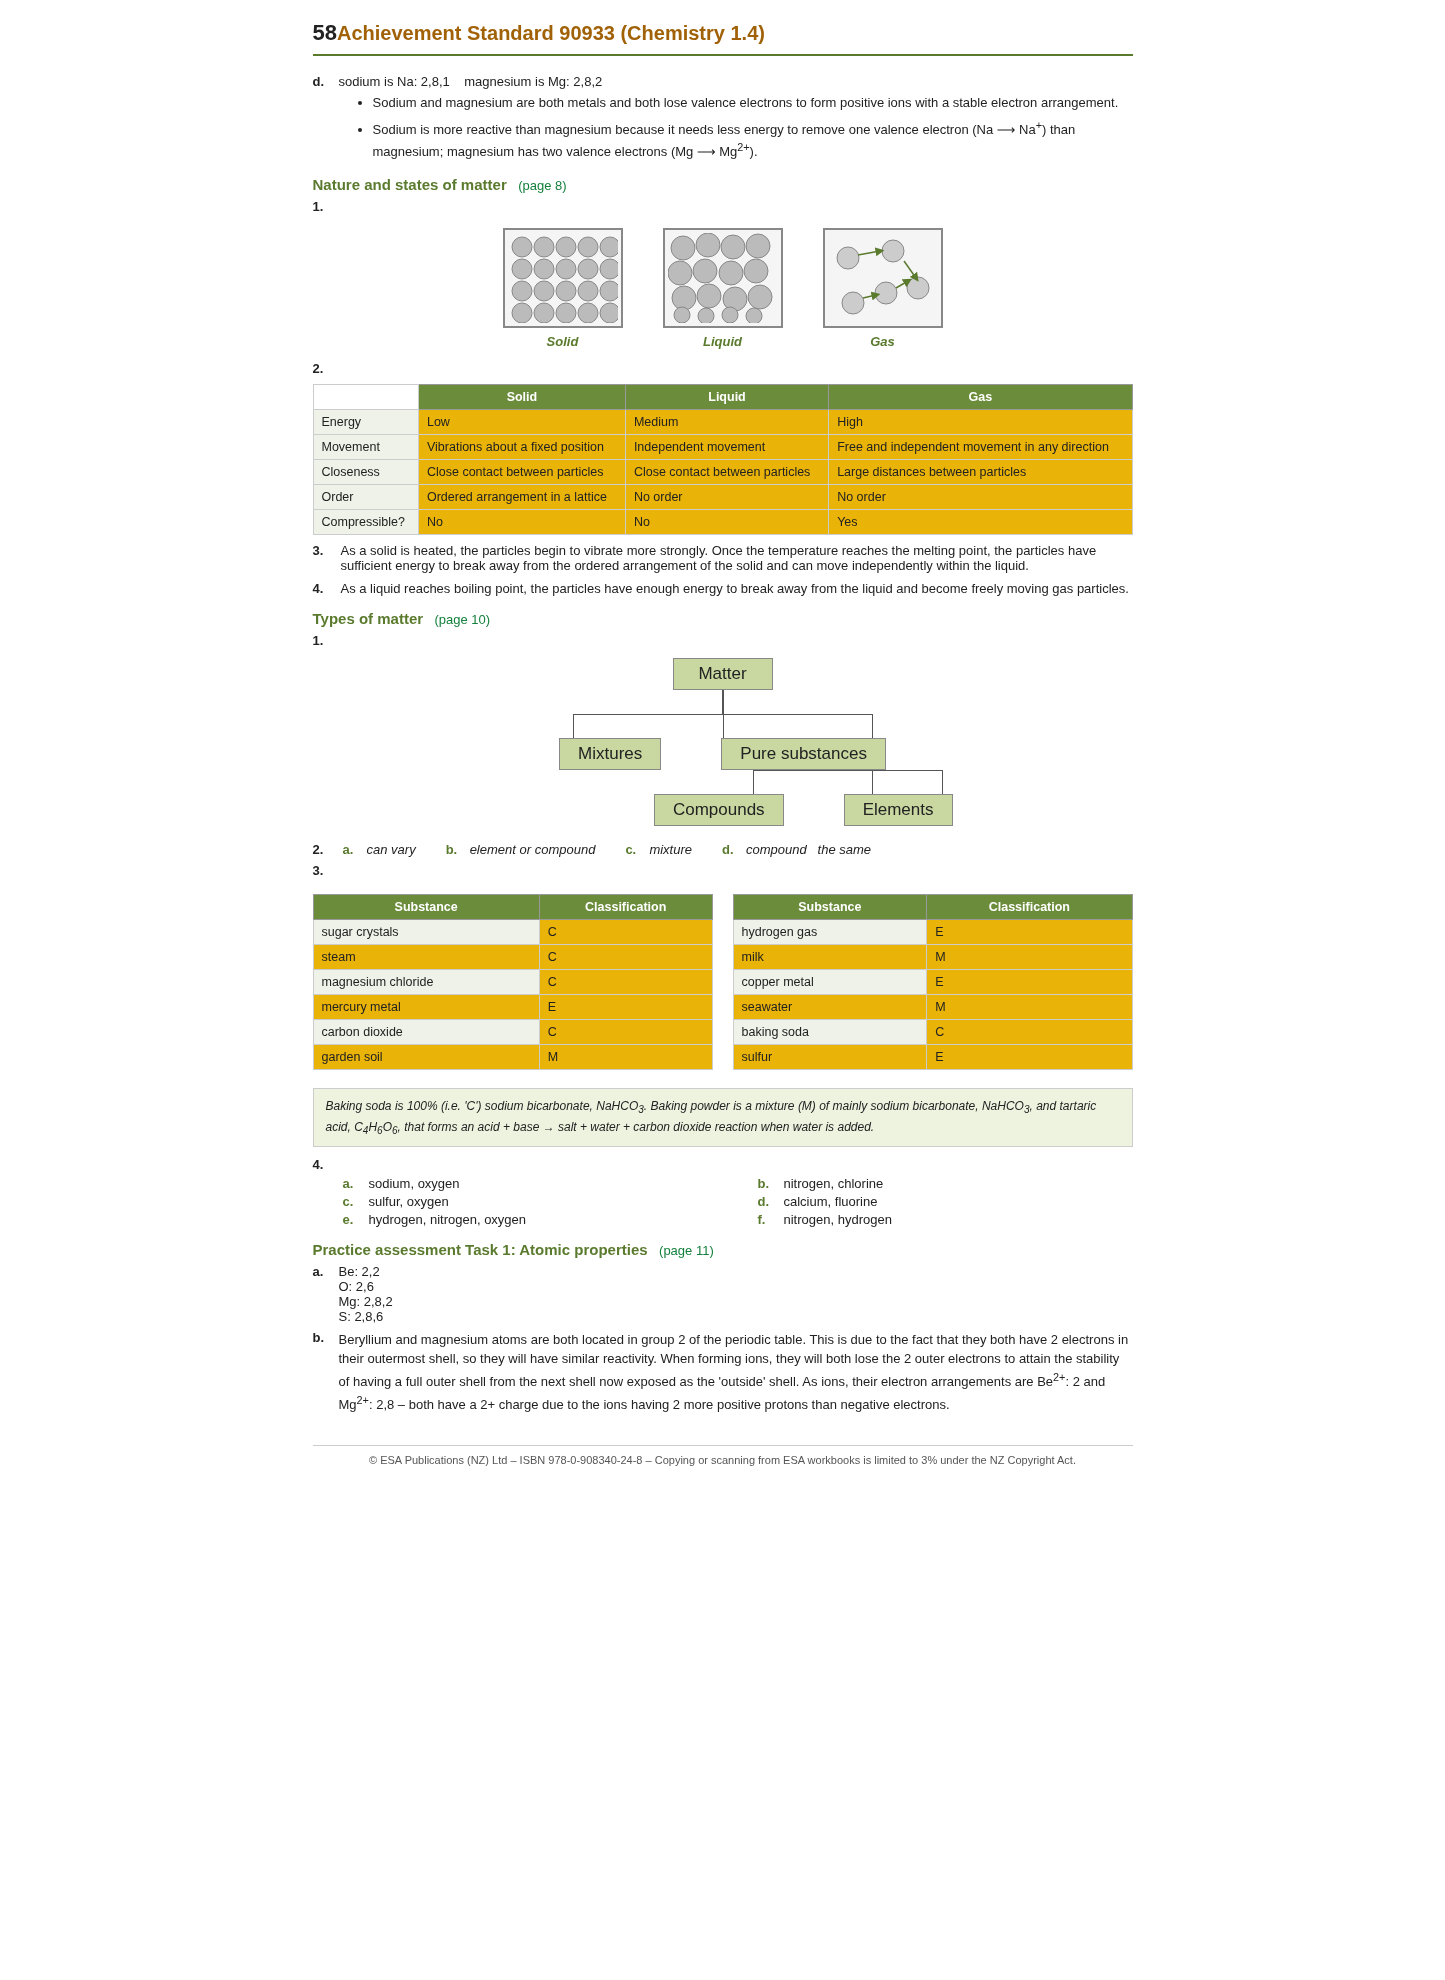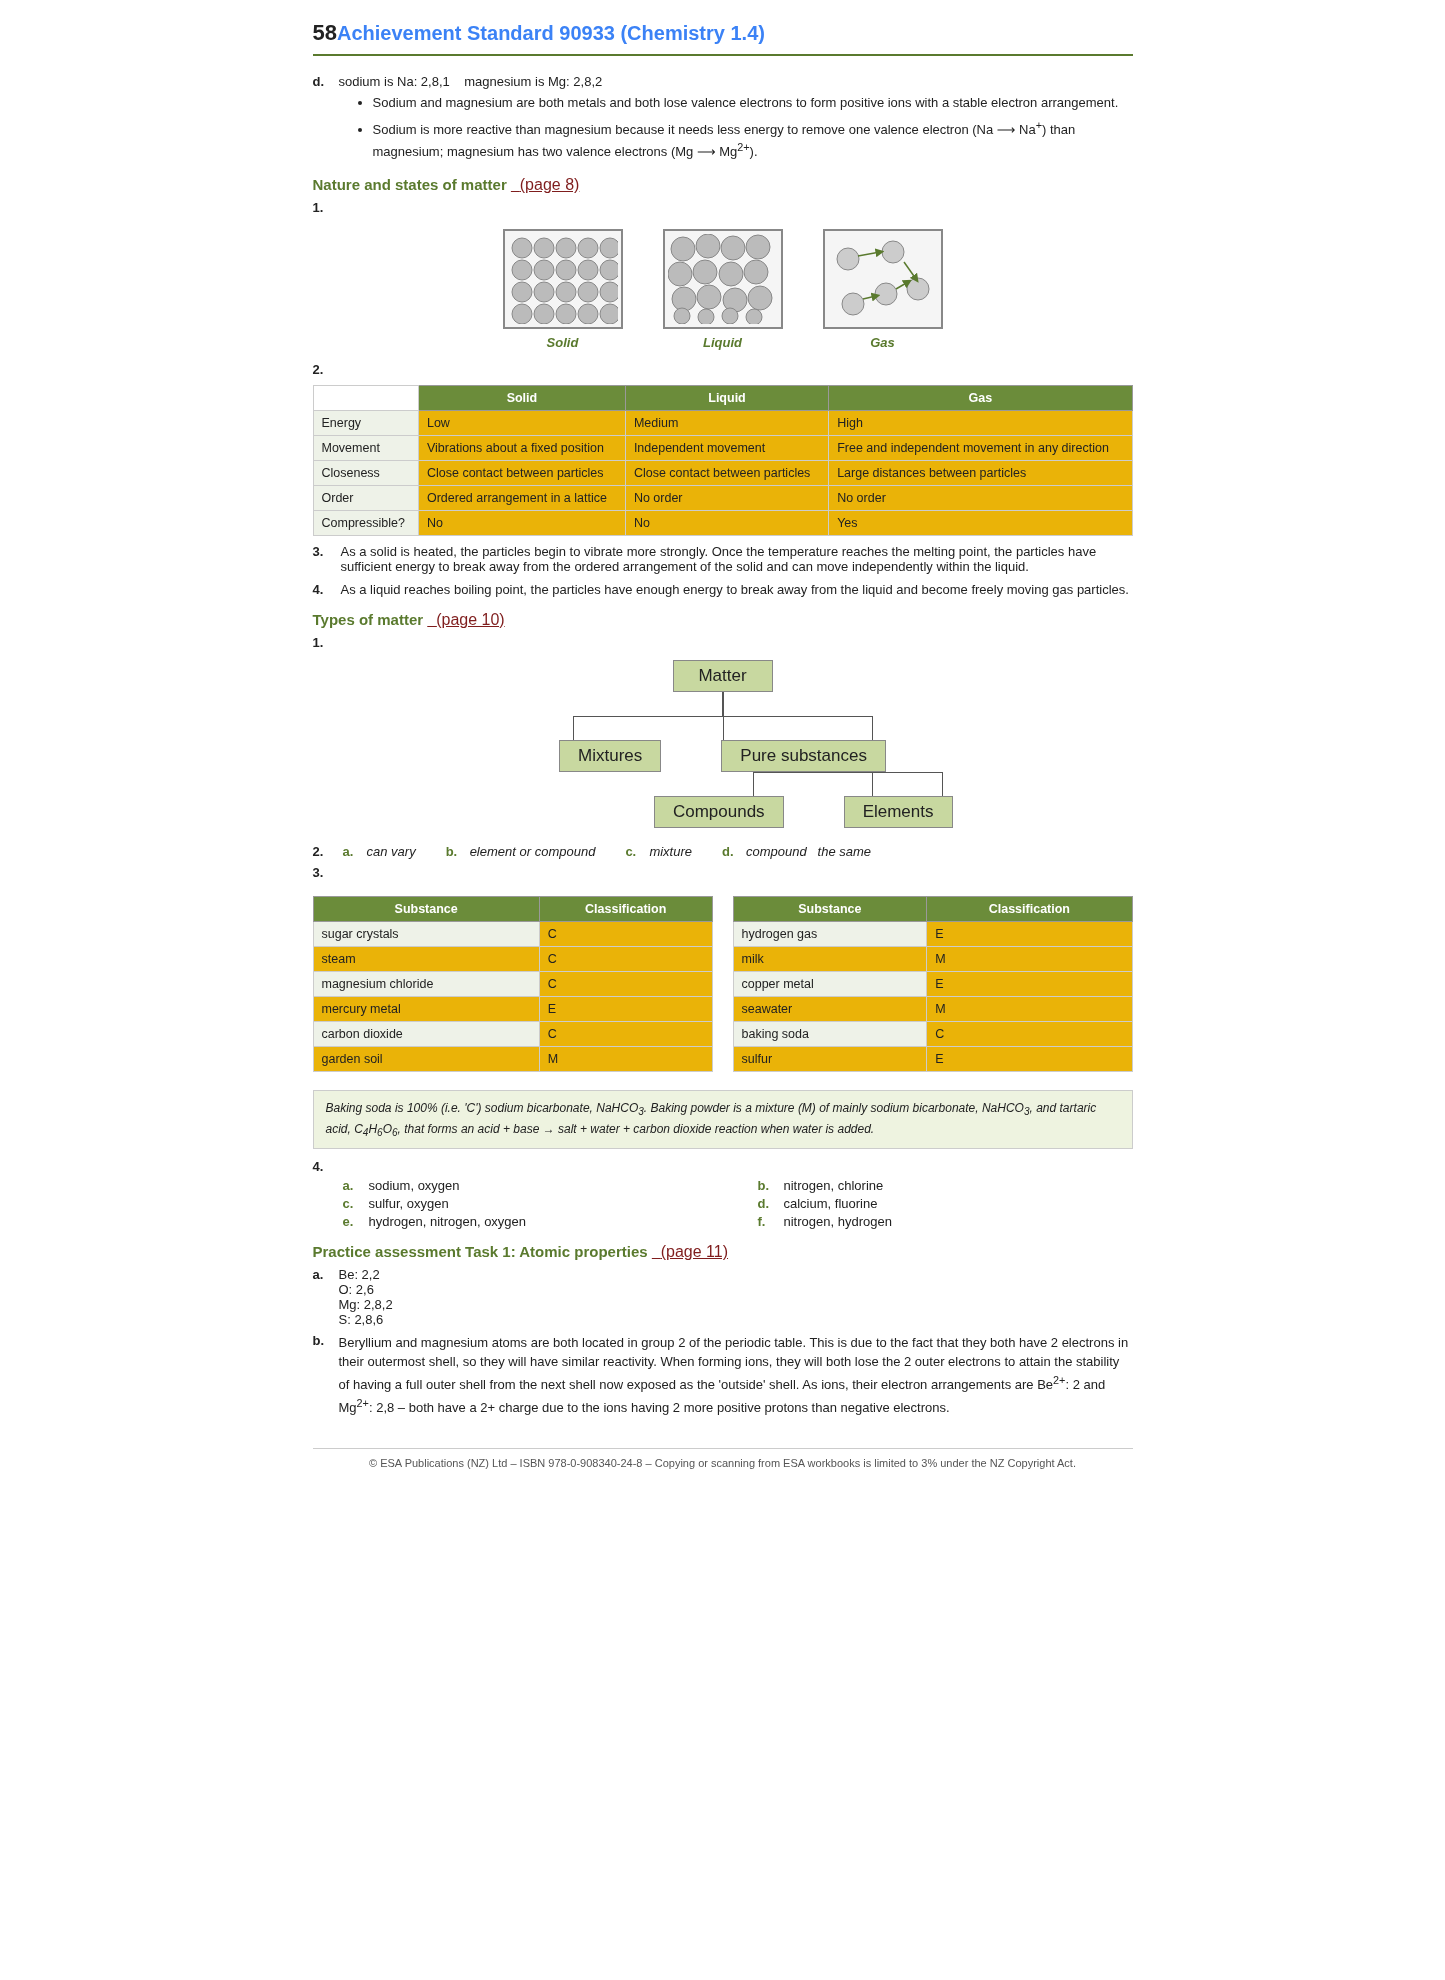--- a/index.html
+++ b/index.html
@@ -20,33 +20,32 @@
       margin-bottom: 18px;
     }
     .page-num {
       font-size: 22px;
       font-weight: bold;
       color: #222;
     }
     .header-title {
       font-size: 20px;
       font-weight: bold;
-      color: #3b82f6;
+      color: #a16207;
     }
     .section-title {
       color: #5a7a2e;
       font-weight: bold;
       font-size: 15px;
       margin: 14px 0 6px 0;
     }
     .section-title .page-ref {
       font-weight: normal;
-      font-size: 16px;
-      color: #7f1d1d;
-      text-decoration: underline;
+      font-size: 13px;
+      color: #15803d;
     }
     .bullet-list { list-style: disc; margin-left: 60px; margin-bottom: 6px; }
     .bullet-list li { margin-bottom: 4px; line-height: 1.5; }
     .num-label { min-width: 20px; font-weight: bold; }
     .alpha-label { min-width: 18px; font-weight: bold; color: #5a7a2e; }
     .alpha-label-black { min-width: 18px; font-weight: bold; }
 
     
     .states-row {
       display: flex;

